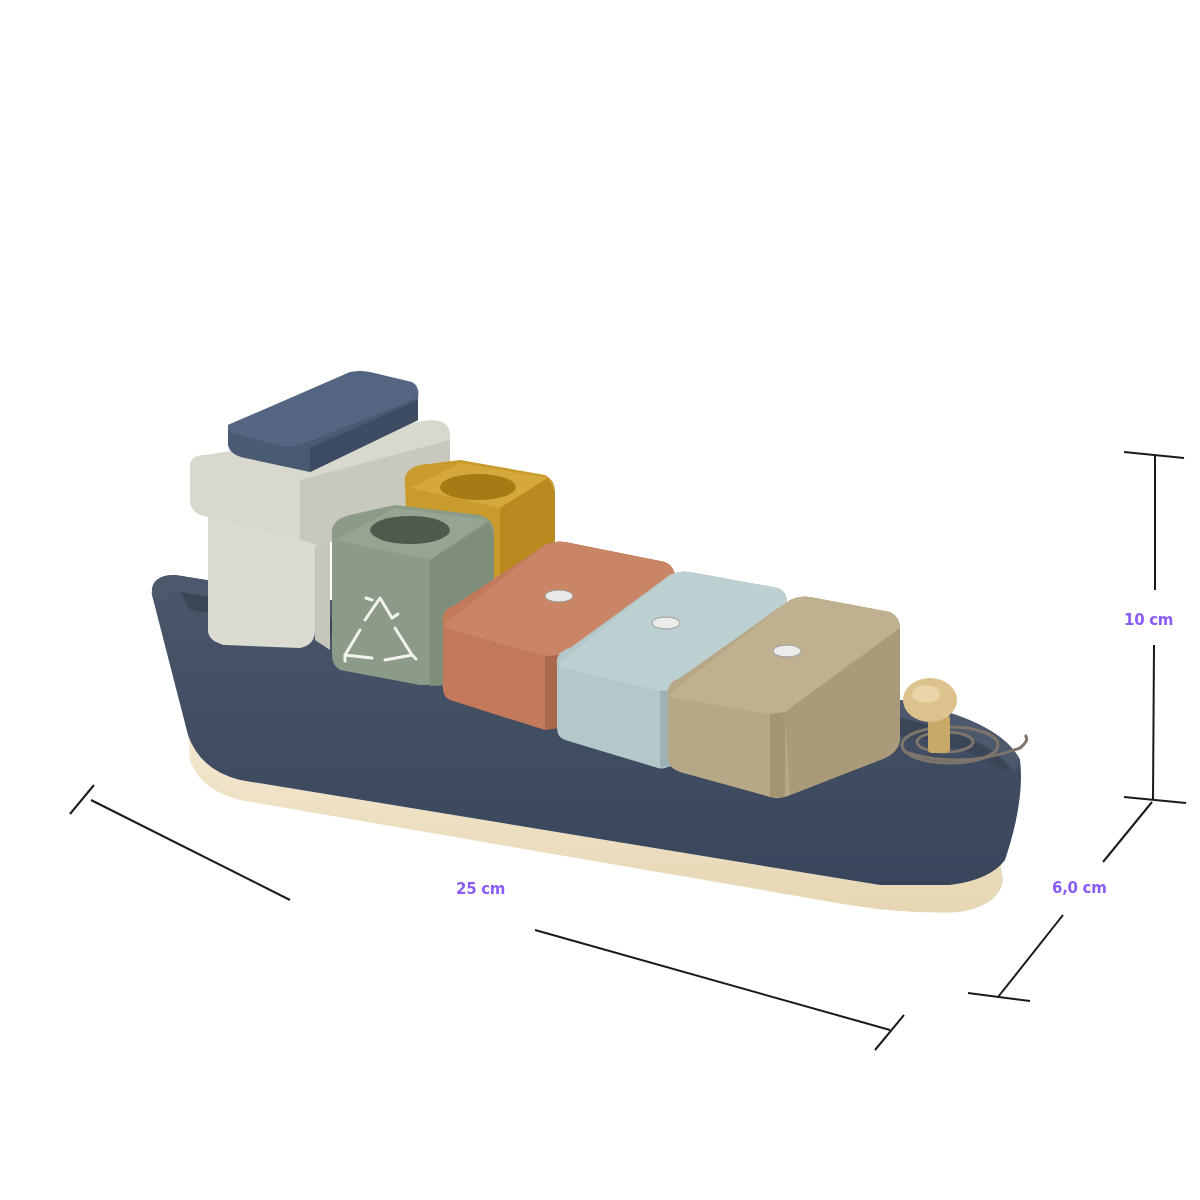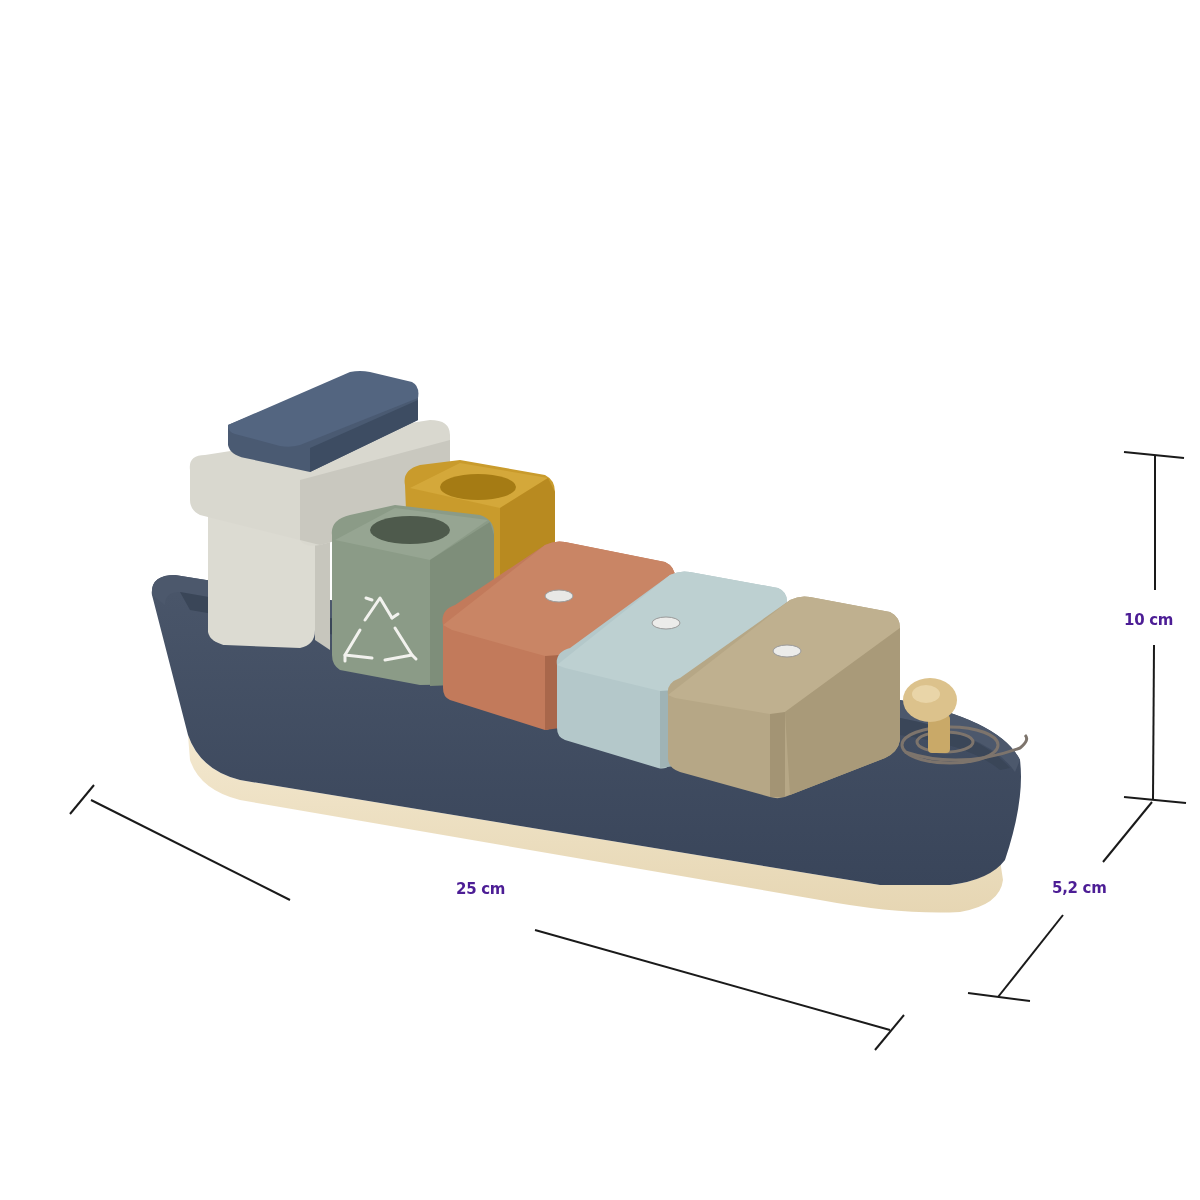--- a/index.html
+++ b/index.html
@@ -1,18 +1,18 @@
 <!DOCTYPE html>
 <html><head>
 <meta charset="utf-8">
 <style>
   html, body { margin:0; padding:0; background:#ffffff; }
   body { width:1200px; height:1200px; position:relative; overflow:hidden; font-family:"DejaVu Sans", sans-serif; }
   #scene { position:absolute; left:0; top:0; width:1200px; height:1200px; }
-  .dim-label { position:absolute; font-family:"DejaVu Sans", sans-serif; font-size:15px; font-weight:bold; color:#4c1d95; white-space:nowrap; letter-spacing:-0.3px; }
+  .dim-label { position:absolute; font-family:"DejaVu Sans", sans-serif; font-size:15px; font-weight:bold; color:#8b5cf6; white-space:nowrap; letter-spacing:-0.3px; }
 </style>
 </head>
 <body>
 
 <div id="scene">
 <svg width="1200" height="1200" viewBox="0 0 1200 1200" xmlns="http://www.w3.org/2000/svg">
   <defs>
     <linearGradient id="hullGrad" x1="0" y1="0" x2="0" y2="1">
       <stop offset="0" stop-color="#4a566a"></stop>
       <stop offset="1" stop-color="#39455a"></stop>
@@ -109,15 +109,15 @@
     <line x1="1154" y1="645" x2="1153" y2="800"></line>
     <line x1="1124" y1="797" x2="1186" y2="803"></line>
 
     <line x1="1152" y1="802" x2="1103" y2="862"></line>
     <line x1="1063" y1="915" x2="998" y2="997"></line>
     <line x1="968" y1="993" x2="1030" y2="1001"></line>
   </g>
 </svg>
 
 <div class="dim-label" style="left:456px; top:880px;">25 cm</div>
-<div class="dim-label" style="left:1052px; top:879px;">5,2 cm</div>
+<div class="dim-label" style="left:1052px; top:879px;">6,0 cm</div>
 <div class="dim-label" style="left:1124px; top:611px;">10 cm</div>
 </div>
 
 </body></html>

